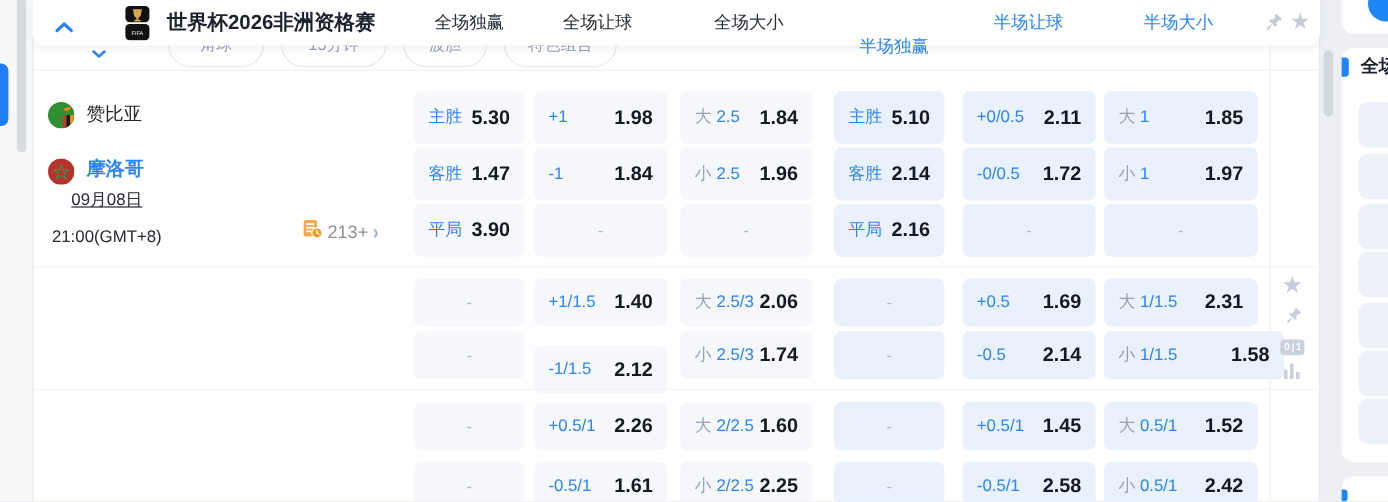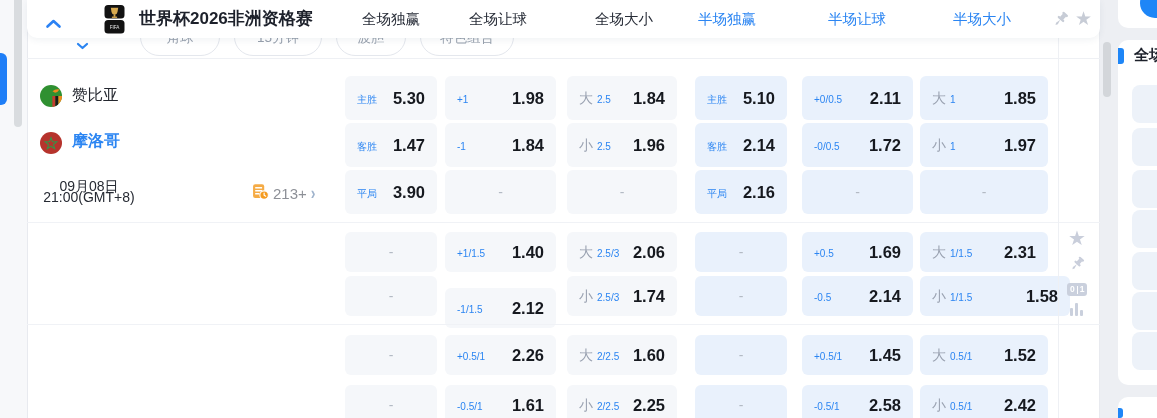--- a/index.html
+++ b/index.html
@@ -45,21 +45,21 @@
   .date-line{left:28px;width:122px;text-align:center;font-size:14px;color:#262a33;}
   .more-markets{left:252px;top:182px;height:22px;display:flex;align-items:center;gap:4px;cursor:pointer;}
   .more-count{font-size:15px;color:#8d9097;}
   .more-chev{font-size:14px;color:#9fb3cc;font-weight:700;transform:scaleY(1.25);}
 
   
   .cell{position:absolute;border-radius:6px;display:flex;align-items:center;
         justify-content:space-between;padding:0 12px;box-sizing:border-box;}
   .cell.g{background:#f5f7fa;}
   .cell.b{background:#e9f1fc;}
-  .cell .lab{font-size:10px;color:#2b85f2;white-space:nowrap;}
+  .cell .lab{font-size:14px;color:#2b85f2;white-space:nowrap;}
   .cell .pre{font-size:14px;color:#9aa2b1;margin-right:4px;}
   .cell .val{font-size:16.5px;font-weight:700;color:#16191f;}
   .cell.dash{justify-content:center;color:#b3bac4;font-size:14px;}
 
   
   .rail-icon{color:#c9cedb;}
   .rail-star{left:1068px;top:228px;font-size:20px;line-height:20px;}
   .rail-pin{left:1070px;top:256px;}
   .corner-badge{left:1067px;top:283px;background:#cad0dd;border-radius:3px;height:13px;
                 display:flex;align-items:center;gap:2px;padding:0 3px;}
@@ -113,21 +113,21 @@
         <rect x="9.6" y="9.4" width="1.8" height="2.4" fill="#d7a94f"></rect>
         <rect x="7.9" y="11.6" width="5.2" height="1.3" fill="#d7a94f"></rect>
         <text x="10.5" y="24.2" font-size="4.6" fill="#e6e6e6" text-anchor="middle" font-family="Liberation Sans,sans-serif">FIFA</text>
       </svg>
     </div>
     <div class="abs league-title">世界杯2026非洲资格赛</div>
 
     <div class="abs colhead dark" style="left:304px;">全场独赢</div>
     <div class="abs colhead dark" style="left:411px;">全场让球</div>
     <div class="abs colhead dark" style="left:537px;">全场大小</div>
-    <div class="abs colhead blue" style="left:640px;">半场独赢</div>
+    <div class="abs colhead blue" style="left:658px;margin-top:20px;">半场独赢</div>
     <div class="abs colhead blue" style="left:770px;">半场让球</div>
     <div class="abs colhead blue" style="left:895px;">半场大小</div>
 
     <div class="abs hdr-pin">
       <svg width="17" height="17" viewBox="0 0 16 16">
           <g transform="rotate(42 8 7)" fill="#c7ccd6">
             <rect x="4.8" y="0.8" width="6.4" height="2.2" rx="1.1"></rect>
             <rect x="6" y="2.6" width="4" height="4.4"></rect>
             <rect x="4.2" y="6.6" width="7.6" height="2.2" rx="1.1"></rect>
             <path d="M8 8.8l1.1 4.6L8 15.4l-1.1-2z"></path>
@@ -161,21 +161,21 @@
   <div class="abs team-name" style="left:72px;top:85px;">赞比亚</div>
 
   <div class="abs team-icon" style="left:40px;top:132px;">
     <svg width="22" height="22" viewBox="0 0 22 22">
       <circle cx="11" cy="11" r="11" fill="#b6332c"></circle>
       <path d="M11 5.6l1.5 4.1 4.4.1-3.5 2.7 1.3 4.2L11 14.2l-3.7 2.5 1.3-4.2-3.5-2.7 4.4-.1z" fill="none" stroke="#3d8f46" stroke-width="1.1"></path>
     </svg>
   </div>
   <div class="abs team-name away" style="left:72px;top:131px;">摩洛哥</div>
 
-  <div class="abs date-line" style="top:178px;">09月08日</div>
+  <div class="abs date-line" style="top:158px;text-decoration:underline;">09月08日</div>
   <div class="abs date-line" style="top:189px;">21:00(GMT+8)</div>
 
   <div class="abs more-markets">
     <span>
       <svg width="17" height="17" viewBox="0 0 16 16">
         <rect x="1" y="1.2" width="10.5" height="13" rx="2" fill="#f5ab45"></rect>
         <rect x="3" y="3.8" width="6.5" height="1.4" fill="#fff"></rect>
         <rect x="3" y="6.6" width="6.5" height="1.4" fill="#fff"></rect>
         <rect x="3" y="9.4" width="4" height="1.4" fill="#fff"></rect>
         <circle cx="11.4" cy="11.4" r="4" fill="#f59b1e" stroke="#fff" stroke-width="1"></circle>

